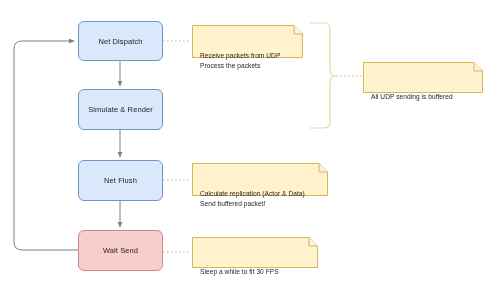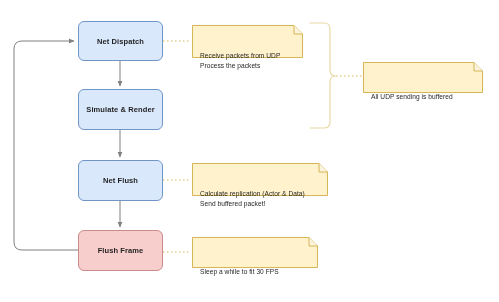--- a/index.html
+++ b/index.html
@@ -27,21 +27,20 @@
     box-sizing: border-box;
     border-radius: 6px;
     display: flex;
     align-items: center;
     justify-content: center;
     font-size: 7.5px;
     color: #1f1f1f;
     letter-spacing: 0.1px;
     line-height: 1.2;
     text-align: center;
-    font-weight: bold;
   }
   .node-blue {
     background: #dae8fc;
     border: 1px solid #7096c8;
   }
   .node-pink {
     background: #f8cecc;
     border: 1px solid #c98b8b;
   }
   .note {
@@ -101,21 +100,21 @@
 
   <div class="node node-blue" style="left:78px; top:160px; width:85px; height:41px;">
     <span>Net Flush</span>
   </div>
 
   <div class="node node-blue" style="left:78px; top:89px; width:85px; height:41px;">
     <span>Simulate &amp; Render</span>
   </div>
 
   <div class="node node-pink" style="left:78px; top:230px; width:85px; height:41px;">
-    <span>Flush Frame</span>
+    <span>Wait Send</span>
   </div>
 
   <div class="note" style="left:192px; top:25px; width:111px; height:33px;">
     <svg class="note-bg" viewBox="0 0 111 33" preserveAspectRatio="none">
       <path d="M0.5,0.5 L102,0.5 L110.5,9 L110.5,32.5 L0.5,32.5 Z" fill="#fff2cc" stroke="#d6b656" stroke-width="1"></path>
       <path d="M102,0.5 L102,9 L110.5,9" fill="#fbf3dc" stroke="#d6b656" stroke-width="1"></path>
     </svg>
     <span class="note-text">Receive packets from UDP
 Process the packets</span>
   </div>

